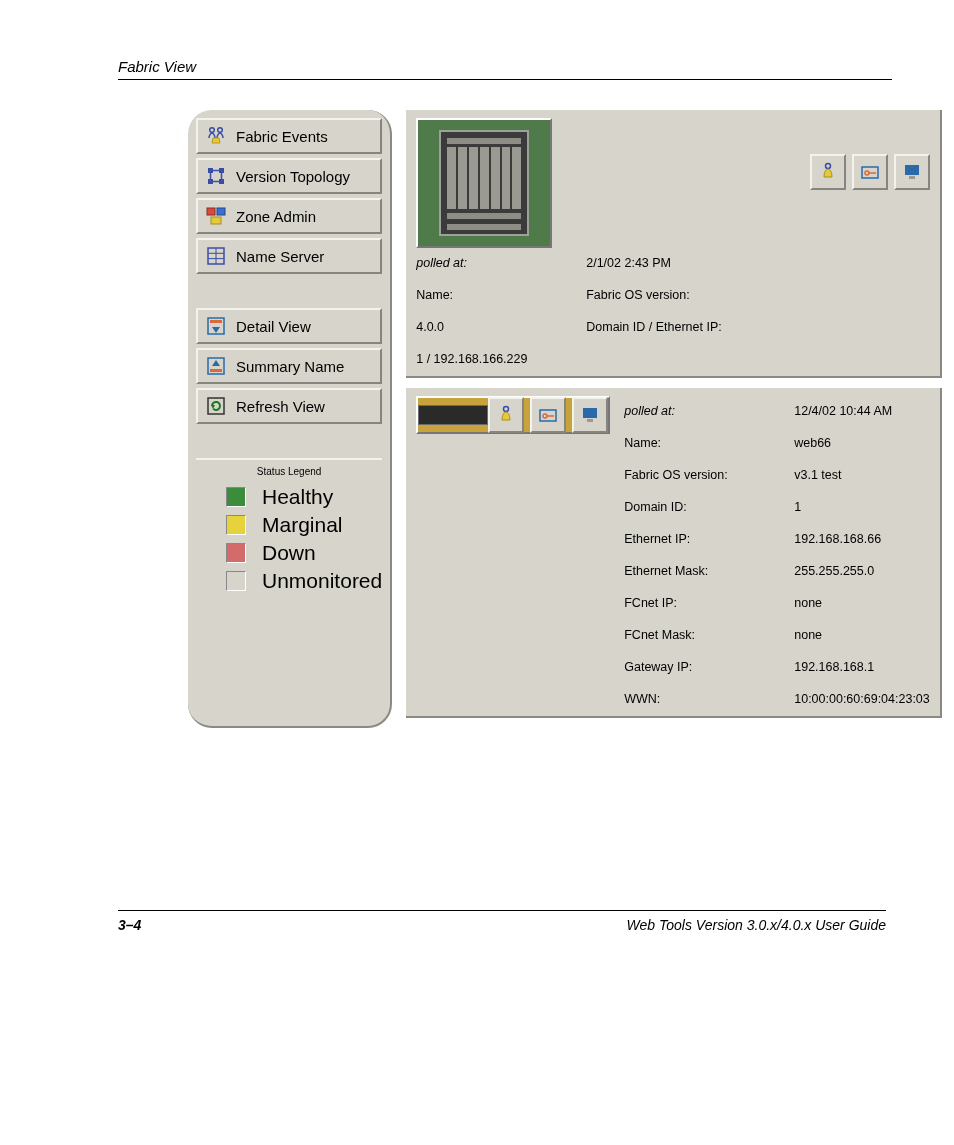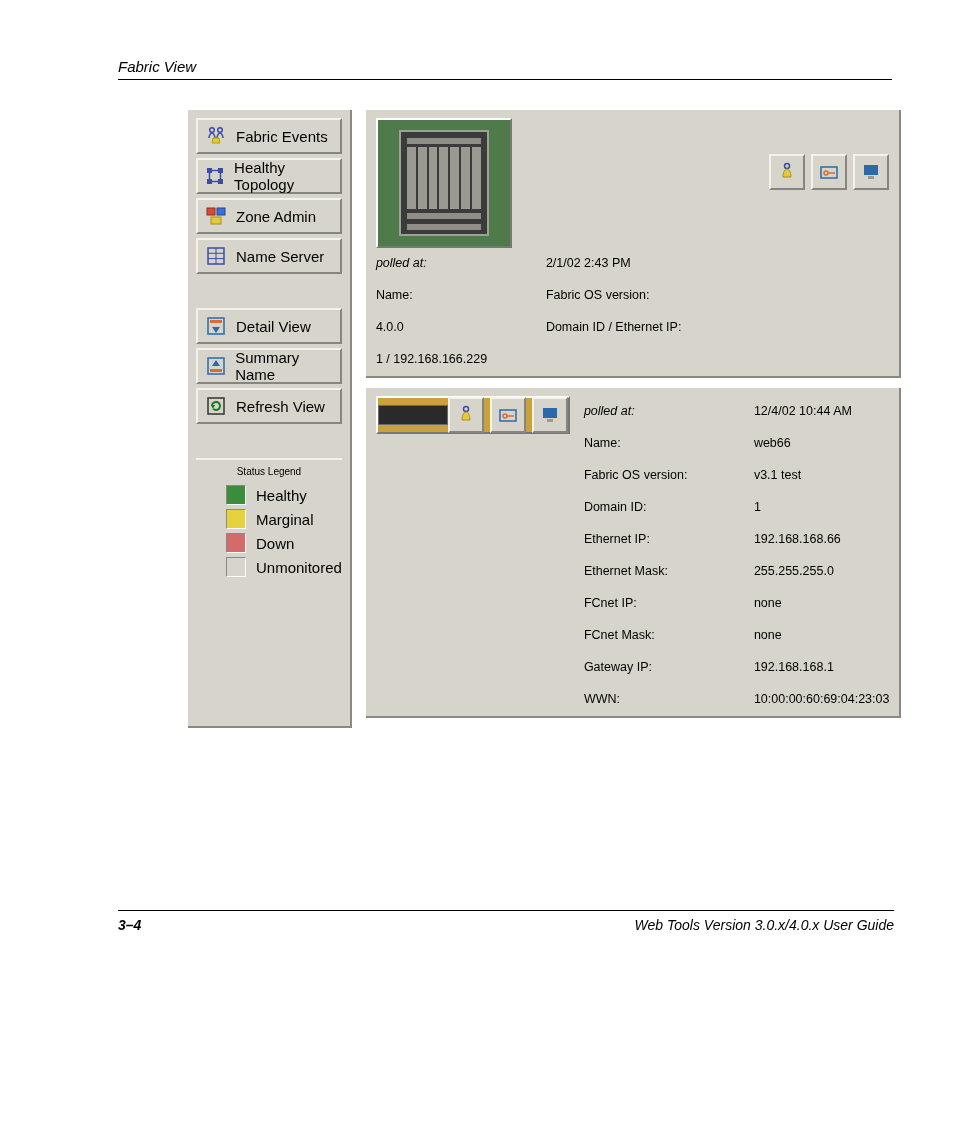--- a/index.html
+++ b/index.html
@@ -34,20 +34,21 @@
     margin-bottom: 18px;
   }
   
   .ctrl-panel {
     width: 218px;
     background: #d7d5cb;
     border-right: 2px solid #8a8a82;
     border-bottom: 2px solid #8a8a82;
     box-sizing: border-box;
     padding: 8px 8px 10px 8px;
+    border-radius: 24px;
   }
   .ctrl-group { margin-bottom: 34px; }
   .ctrl-group.last { margin-bottom: 6px; }
   .ctrl-btn {
     display: flex;
     align-items: center;
     gap: 8px;
     height: 36px;
     background: #d7d5cb;
     border-top: 2px solid #f3f2ec;
@@ -64,22 +65,22 @@
     display: flex; align-items: center; justify-content: center;
   }
   .legend-title {
     text-align: center;
     font-size: 10px;
     margin: 4px 0 6px 0;
     border-top: 2px solid #f3f2ec;
     padding-top: 6px;
   }
   .legend-row {
-    display: flex; align-items: center; gap: 10px;
-    font-size: 15px;
+    display: flex; align-items: center; gap: 16px;
+    font-size: 21px;
     padding: 2px 0 2px 30px;
   }
   .swatch {
     width: 18px; height: 18px;
     border-top: 1px solid #888; border-left: 1px solid #888;
     border-right: 1px solid #fff; border-bottom: 1px solid #fff;
   }
   .sw-green { background: #3b8d3b; }
   .sw-yellow { background: #e6d23c; }
   .sw-red { background: #d36b6b; }
@@ -135,21 +136,21 @@
   .info-grid {
     margin-top: 8px;
     font-size: 12.5px;
     display: grid;
     grid-template-columns: 170px 1fr;
     row-gap: 18px;
   }
   .info-grid .lbl.first { font-style: italic; }
   .footer {
     position: absolute;
-    left: 90px; right: 88px; bottom: 46px;
+    left: 90px; right: 96px; bottom: 46px;
   }
   .foot-rule {
     border: none; border-top: 1.5px solid #000;
     margin: 0 0 6px 0;
   }
   .foot-row { display: flex; justify-content: space-between; font-size: 14px; font-style: italic; }
   .foot-row .pg { font-weight: bold; font-style: italic; }
 </style>
 </head>
 <body>
@@ -186,21 +187,21 @@
                   <rect x="14" y="14" width="5" height="5"></rect>
                 </g>
                 <g stroke="#3a4da6" stroke-width="1.5">
                   <line x1="8" y1="5.5" x2="14" y2="5.5"></line>
                   <line x1="8" y1="16.5" x2="14" y2="16.5"></line>
                   <line x1="5.5" y1="8" x2="5.5" y2="14"></line>
                   <line x1="16.5" y1="8" x2="16.5" y2="14"></line>
                 </g>
               </svg>
           </span>
-          <span>Healthy Topology</span>
+          <span>Version Topology</span>
         </div>
         <div class="ctrl-btn">
           <span class="btn-icon">
             <svg width="22" height="22" viewBox="0 0 22 22">
                 <rect x="2" y="3" width="8" height="7" fill="#d94a3a" stroke="#8a2e24"></rect>
                 <rect x="12" y="3" width="8" height="7" fill="#3a6fd9" stroke="#23468a"></rect>
                 <rect x="6" y="12" width="10" height="7" fill="#e6c93a" stroke="#a68f1f"></rect>
               </svg>
           </span>
           <span>Zone Admin</span>

